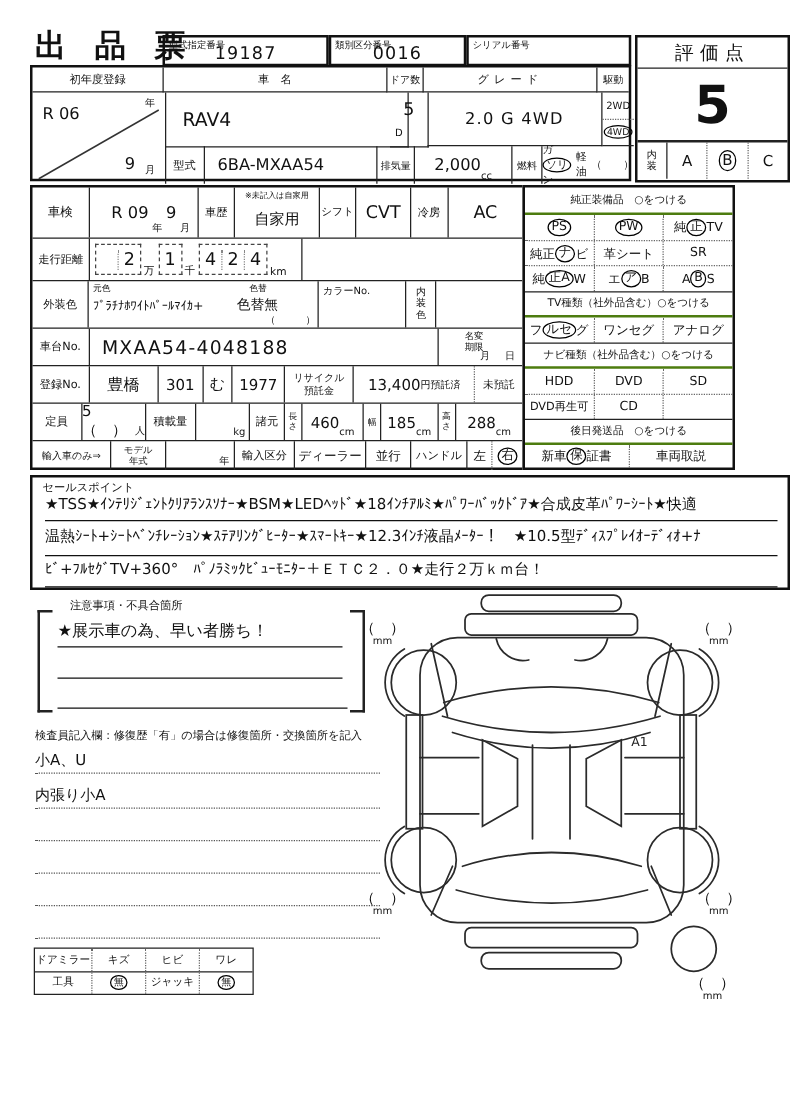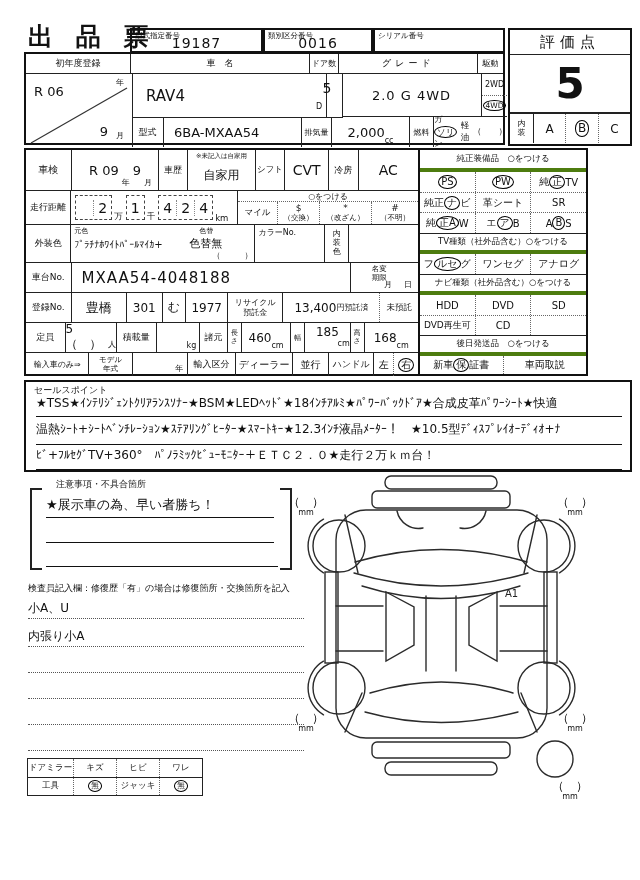--- a/index.html
+++ b/index.html
@@ -13,21 +13,21 @@
   .bb{border-bottom:1px solid #222;}
   .lb{font-size:9px;}
   .pre{white-space:pre-line;text-align:center;line-height:1.15;}
   .vwrap{width:1.1em;word-break:break-all;line-height:1.1;text-align:center;}
   .hc{border:1.6px solid #000;border-radius:50%;padding:0 2px;display:inline-block;line-height:1.2;}
   .box2{border:2px solid #111;box-sizing:border-box;position:absolute;background:#fff;}
   .hbox{border:2px solid #111;box-sizing:border-box;position:absolute;display:flex;align-items:center;}
   .hlbl{font-size:7.5px;position:absolute;top:1px;left:3px;}
   .hval{flex:1;text-align:center;font-size:14px;padding-top:4px;letter-spacing:1px;}
   .row{display:flex;box-sizing:border-box;border-bottom:1px solid #222;}
-  .eqh{font-size:8.5px;display:flex;align-items:center;justify-content:center;border-bottom:4px solid #4d7c0f;box-sizing:border-box;}
+  .eqh{font-size:8.5px;display:flex;align-items:center;justify-content:center;border-bottom:2px solid #4d7c0f;box-sizing:border-box;}
   .eqr{display:flex;box-sizing:border-box;}
   .eqc{flex:1;display:flex;align-items:center;justify-content:center;font-size:10px;box-sizing:border-box;}
   .eqc + .eqc{border-left:1px dotted #666;}
   .dot-top{border-top:1px dotted #666;}
   .sol-top{border-top:1.5px solid #222;}
   .sline{position:absolute;left:10px;width:586px;border-bottom:1.5px solid #111;font-size:12px;white-space:nowrap;overflow:hidden;}
   .iline{position:absolute;left:28px;width:276px;height:18px;border-bottom:1.5px dotted #555;font-size:12px;}
   .mbox{border:1.5px dashed #444;height:25px;display:flex;align-items:center;box-sizing:border-box;}
   .mslot{width:17px;text-align:center;font-size:14px;}
   .mslot + .mslot{border-left:1px dotted #888;}
@@ -158,38 +158,20 @@
           <span class="mslot">1</span>
         </div>
         <span class="munit">千</span>
         <div class="mbox">
           <span class="mslot">4</span>
             <span class="mslot">2</span>
             <span class="mslot">4</span>
         </div>
         <span class="munit">km</span>
       </div>
-      <div class="col" style="width:180px;">
-        <div class="c" style="height:11px;font-size:8px;border-bottom:1px dotted #666;">○をつける</div>
-        <div style="flex:1;display:flex;">
-          <div class="c dbr" style="width:40px;font-size:8.5px;">マイル</div>
-          <div class="col c dbr" style="width:42px;">
-            <span style="font-size:9px;line-height:1;">$</span>
-              <span style="font-size:7.5px;">（交換）</span>
-          </div>
-          <div class="col c dbr" style="width:52px;">
-            <span style="font-size:9px;line-height:1;">*</span>
-              <span style="font-size:7.5px;">（改ざん）</span>
-          </div>
-          <div class="col c" style="width:46px;">
-            <span style="font-size:9px;line-height:1;">#</span>
-              <span style="font-size:7.5px;">（不明）</span>
-          </div>
-        </div>
-      </div>
     </div>
 
     <div class="row" style="height:38px;">
       <div class="c br" style="width:46px;font-size:9px;">外装色</div>
       <div class="br" style="width:186px;position:relative;">
         <span class="abs" style="left:3px;top:1px;font-size:7px;">元色</span>
         <span class="abs" style="left:3px;top:14px;font-size:10px;">ﾌﾟﾗﾁﾅﾎﾜｲﾄﾊﾟｰﾙﾏｲｶ+</span>
         <span class="abs" style="left:128px;top:1px;font-size:7px;">色替</span>
         <span class="abs" style="left:118px;top:11px;font-size:11px;">色替無</span>
         <span class="abs" style="right:2px;bottom:1px;font-size:8px;">（　　　）</span>
@@ -239,29 +221,29 @@
       <div class="c br" style="width:44px;justify-content:flex-end;align-items:flex-end;padding:0 3px 2px 0;font-size:8px;">kg</div>
       <div class="c br" style="width:28px;font-size:9px;">諸元</div>
       <div class="c br" style="width:14px;font-size:7px;">
           <span class="vwrap">長さ</span>
         </div>
       <div class="c br" style="width:50px;">
         <span style="font-size:12px;">460</span>
           <sub class="u">cm</sub>
       </div>
       <div class="c br" style="width:14px;font-size:7px;">幅</div>
-      <div class="c br" style="width:46px;flex-direction:column;">
+      <div class="c br" style="width:46px;">
         <span style="font-size:12px;">185</span>
           <sub class="u">cm</sub>
       </div>
       <div class="c br" style="width:14px;font-size:7px;">
           <span class="vwrap">高さ</span>
         </div>
       <div class="c" style="width:54px;">
-        <span style="font-size:12px;">168</span>
+        <span style="font-size:12px;">288</span>
           <sub class="u">cm</sub>
       </div>
     </div>
 
     <div style="display:flex;height:23px;box-sizing:border-box;">
       <div class="c br" style="width:64px;font-size:8px;">輸入車のみ⇒</div>
       <div class="c br pre" style="width:44px;font-size:7.5px;">モデル
 年式</div>
       <div class="c br" style="width:56px;justify-content:flex-end;align-items:flex-end;padding:0 4px 2px 0;font-size:8px;">年</div>
       <div class="c br" style="width:48px;font-size:9px;">輸入区分</div>

